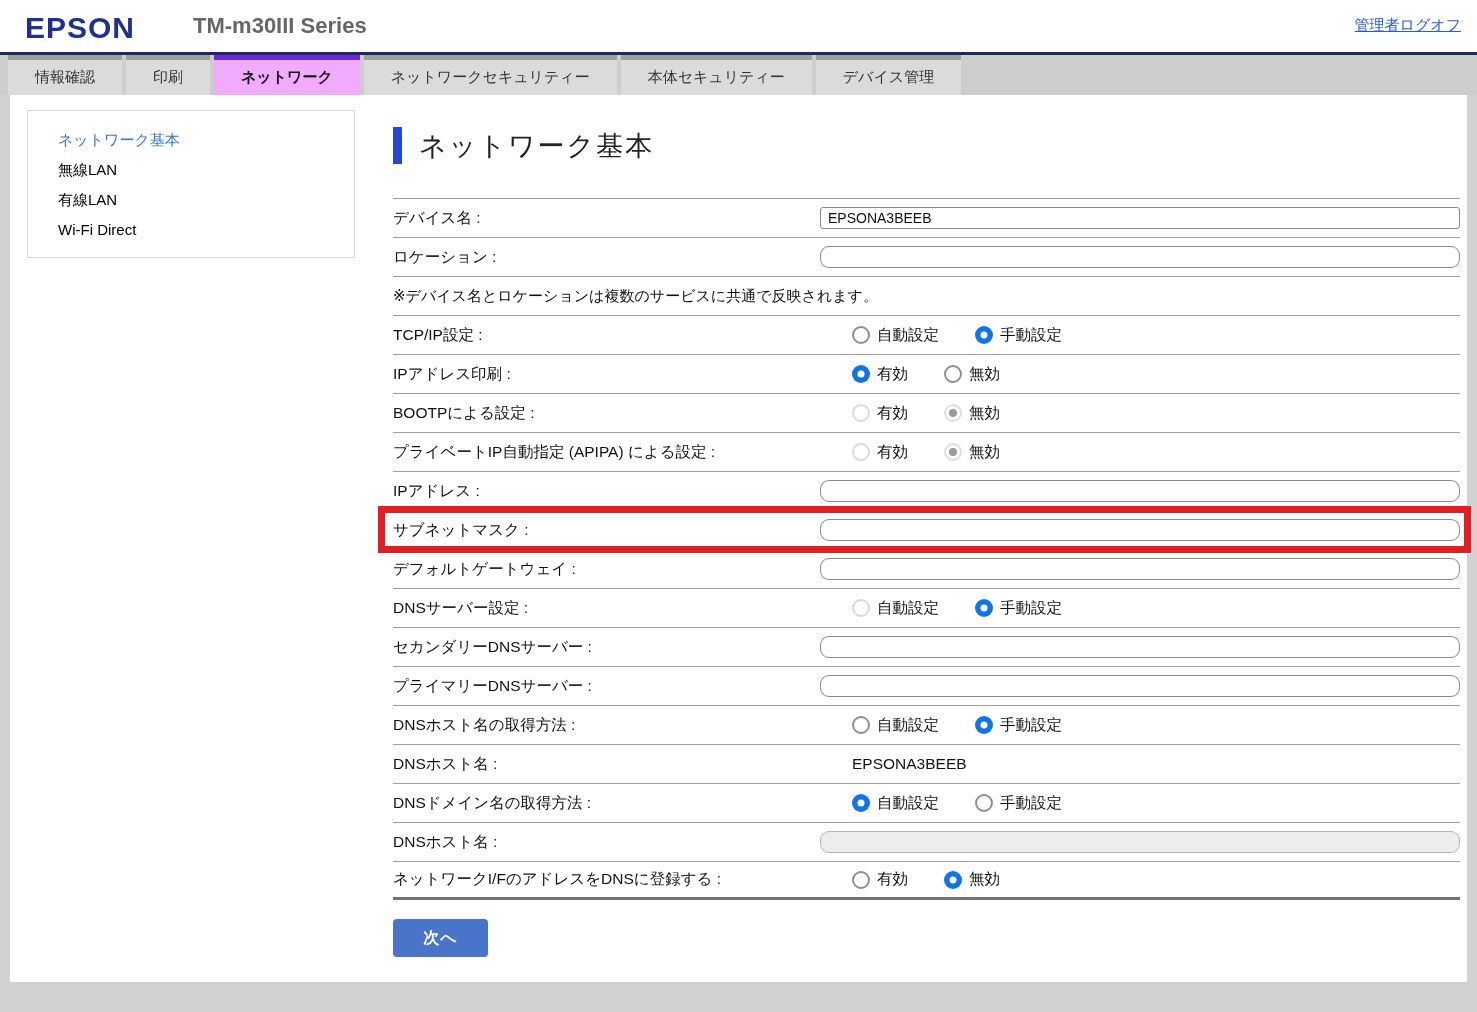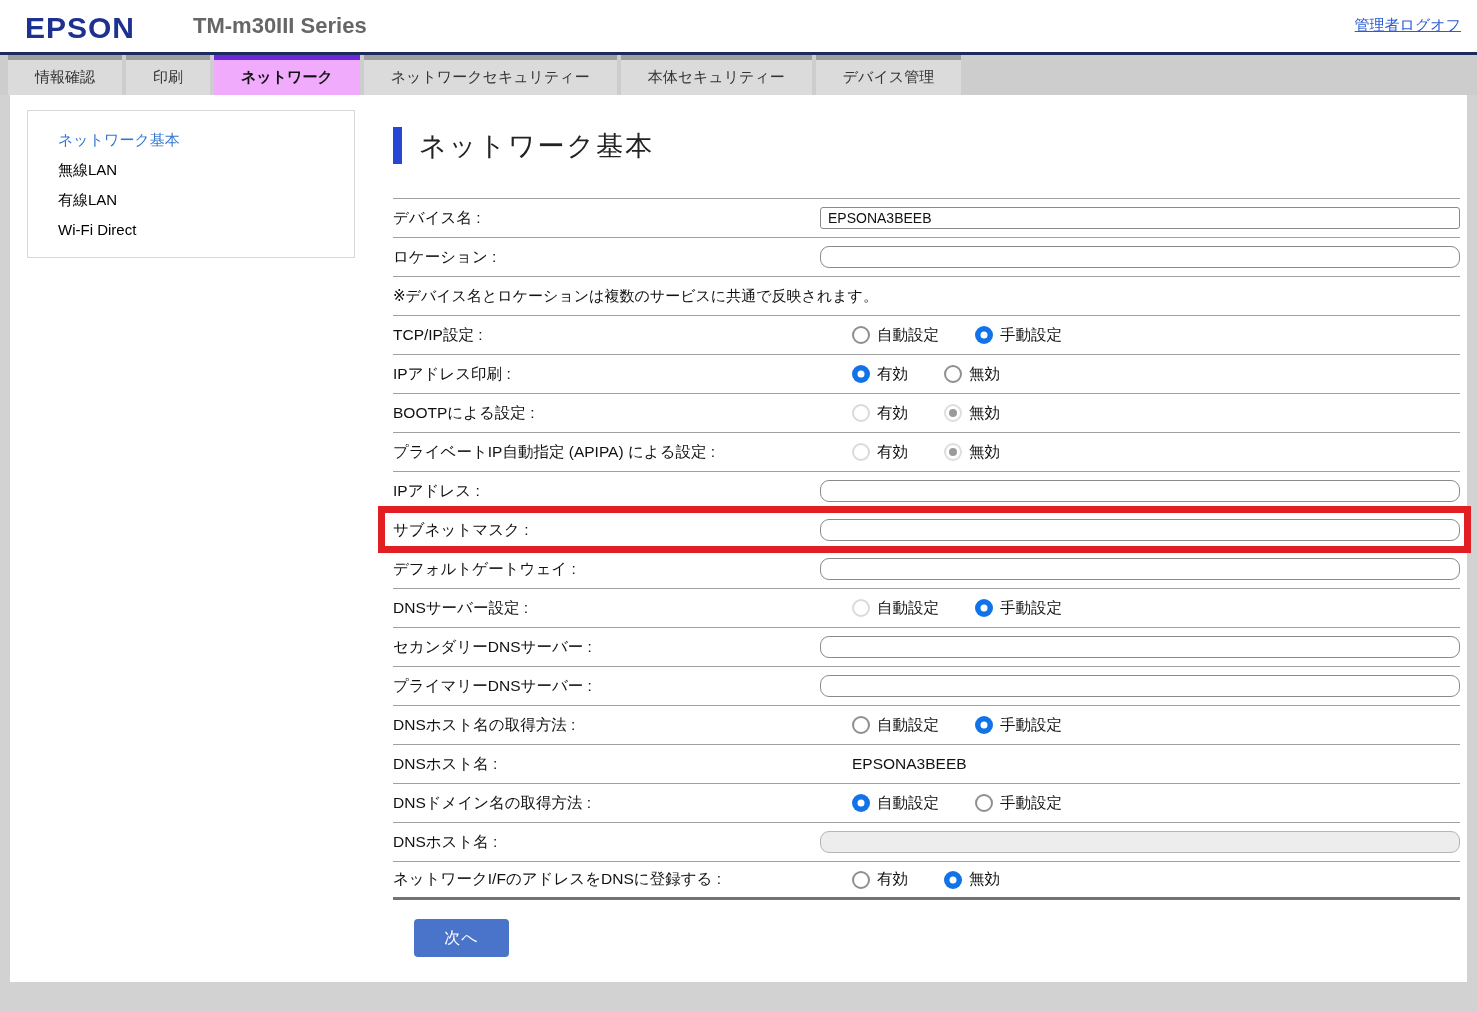--- a/index.html
+++ b/index.html
@@ -49,21 +49,21 @@
   .radio.checked::after { content:""; position:absolute; width:7px; height:7px; border-radius:50%; background:#fff; left:50%; top:50%; transform:translate(-50%,-50%); }
   .radio.unchecked { border:2px solid #8f8f8f; background:#fff; }
   .radio.disabled-unchecked { border:2px solid #dadada; background:#fff; }
   .radio.disabled-checked { border:2px solid #dedede; background:#fff; }
   .radio.disabled-checked::after { content:""; position:absolute; width:8px; height:8px; border-radius:50%; background:#9a9a9a; left:50%; top:50%; transform:translate(-50%,-50%); }
   .optlabel { font-size:15.5px; color:#111; margin-left:7px; }
 
   .hl-overlay { position:absolute; left:-15px; right:-11px; top:-5px; bottom:-4px; border:7px solid #e01e23; pointer-events:none; z-index:5; }
 
   .btn-row { margin-top:19px; }
-  .next-btn { width:95px; height:38px; background:#4a74c9; color:#fff; font-size:16px; font-weight:normal; border:none; border-radius:4px; cursor:pointer; font-family:"Liberation Sans",sans-serif; letter-spacing:1px;margin-left:21px; }
+  .next-btn { width:95px; height:38px; background:#4a74c9; color:#fff; font-size:16px; font-weight:bold; border:none; border-radius:4px; cursor:pointer; font-family:"Liberation Sans",sans-serif; letter-spacing:1px; }
 </style>
 </head>
 <body>
 
 <div class="header">
   <div class="logo">EPSON</div>
   <div class="app-title">TM-m30III Series</div>
   <a class="logout">管理者ログオフ</a>
 </div>
 <div class="header-rule"></div>

